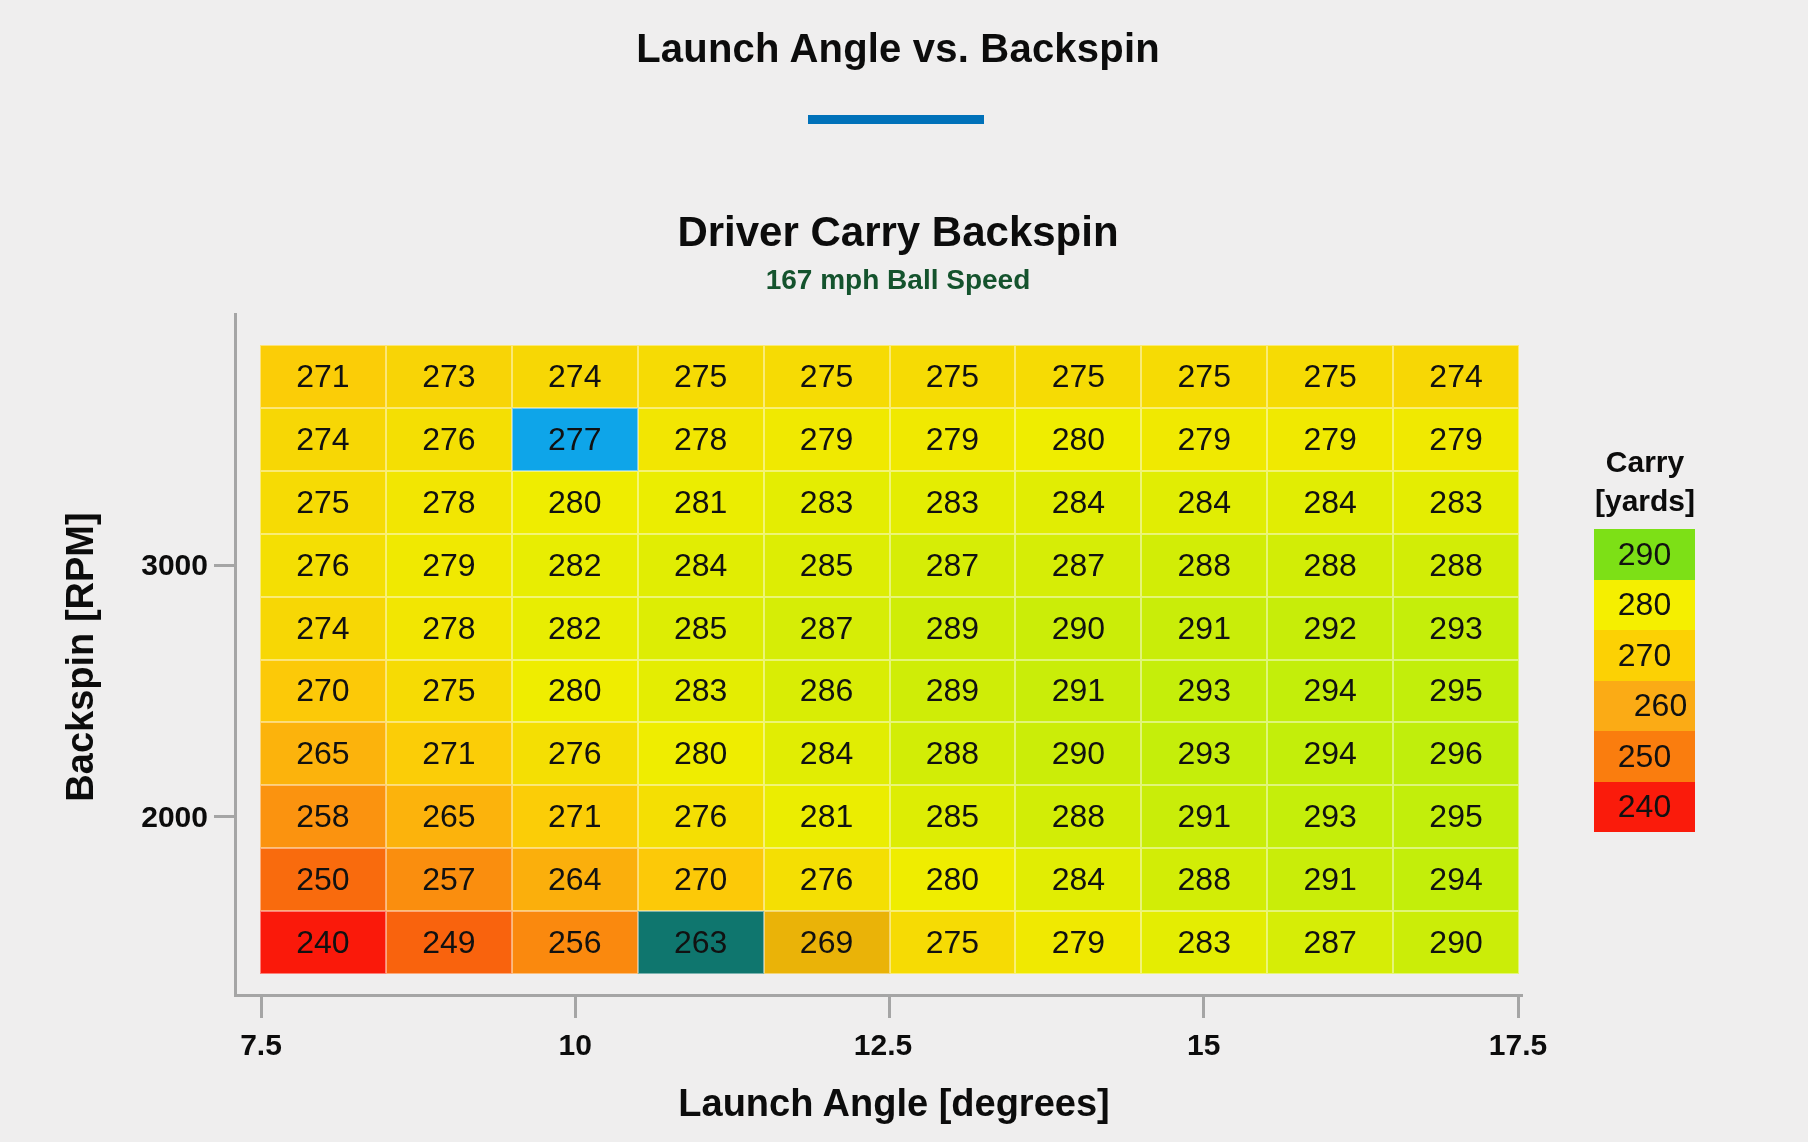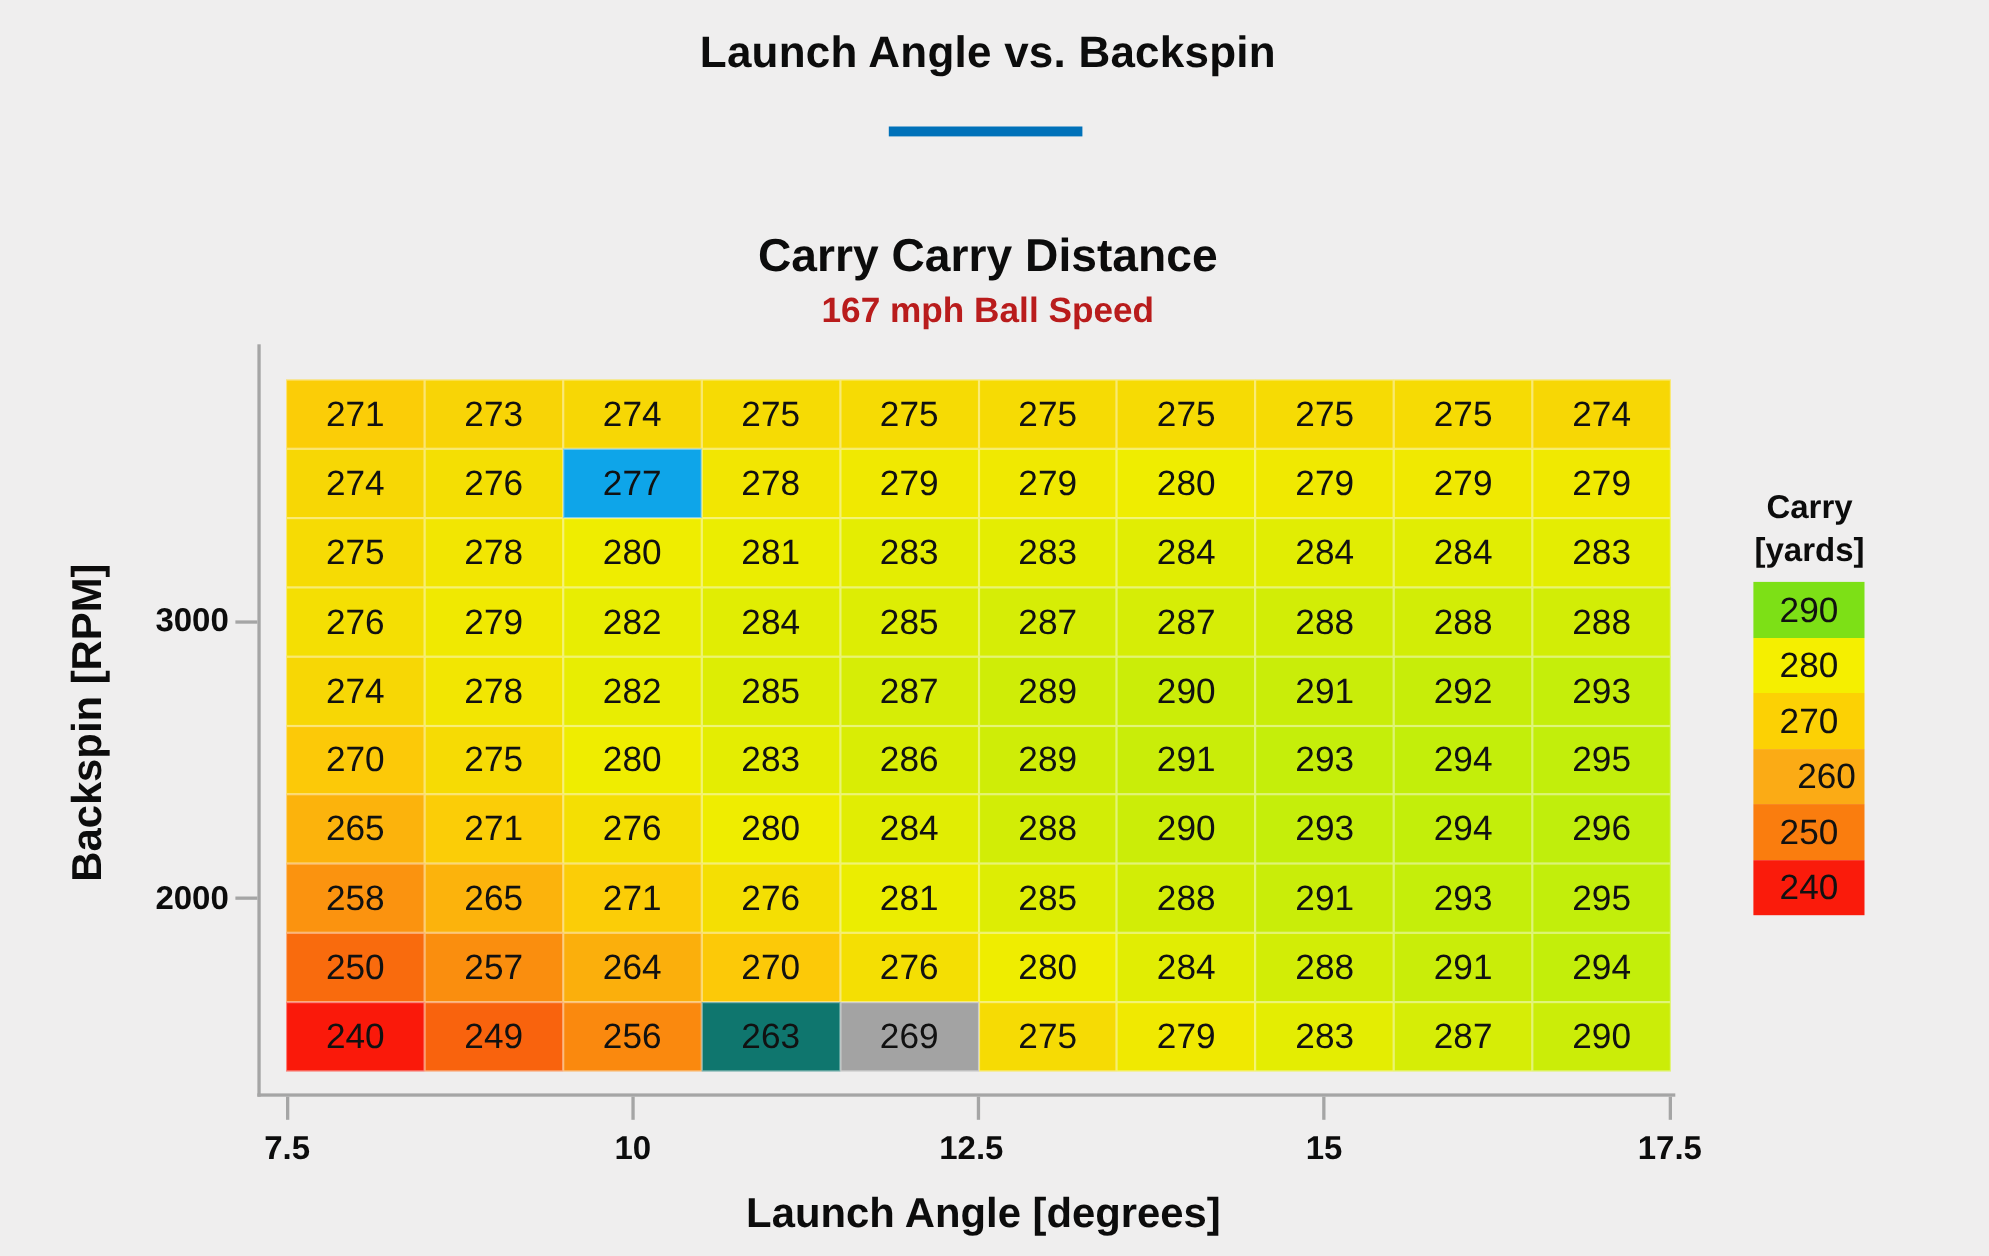--- a/index.html
+++ b/index.html
@@ -16,21 +16,21 @@
     font-size:40px;font-weight:700;letter-spacing:0.2px;color:#0c0c0c;
   }
   .accent-bar{left:808px;top:115px;width:176px;height:9px;}
   
   .chart-title{
     left:0;top:208px;width:1796px;text-align:center;
     font-size:42px;font-weight:700;color:#0c0c0c;
   }
   .chart-subtitle{
     left:0;top:264px;width:1796px;text-align:center;
-    font-size:32px;font-weight:700;color:#b91c1c;
+    font-size:28px;font-weight:700;color:#14532d;
   }
   
   #plot{
     left:260px;top:345px;width:1259px;height:629px;
     display:grid;
     grid-template-columns:repeat(10,1fr);
     grid-template-rows:repeat(10,1fr);
   }
   .cell{
     display:flex;align-items:center;justify-content:center;
@@ -72,21 +72,21 @@
     height:50.5px;display:flex;align-items:center;justify-content:center;
     font-size:32px;font-weight:500;color:#111;
   }
 </style>
 </head>
 <body>
 
 <div class="abs page-title">Launch Angle vs. Backspin</div>
 <div class="abs accent-bar" style="background: rgb(0, 113, 185);"></div>
 
-<div class="abs chart-title">Carry Carry Distance</div>
+<div class="abs chart-title">Driver Carry Backspin</div>
 <div class="abs chart-subtitle">167 mph Ball Speed</div>
 
 <div class="abs vaxis"></div>
 <div class="abs haxis"></div>
 
 <div class="abs" id="plot">
     <div class="cell" style="background: rgb(251, 205, 7);">271</div>
     <div class="cell" style="background: rgb(248, 212, 6);">273</div>
     <div class="cell" style="background: rgb(247, 215, 5);">274</div>
     <div class="cell" style="background: rgb(246, 219, 4);">275</div>
@@ -173,21 +173,21 @@
     <div class="cell" style="background: rgb(244, 223, 3);">276</div>
     <div class="cell" style="background: rgb(239, 237, 0);">280</div>
     <div class="cell" style="background: rgb(225, 237, 3);">284</div>
     <div class="cell" style="background: rgb(210, 237, 6);">288</div>
     <div class="cell" style="background: rgb(201, 237, 9);">291</div>
     <div class="cell" style="background: rgb(195, 238, 10);">294</div>
     <div class="cell" style="background: rgb(250, 25, 10);">240</div>
     <div class="cell" style="background: rgb(249, 99, 13);">249</div>
     <div class="cell" style="background: rgb(250, 137, 14);">256</div>
     <div class="cell" style="background: #0f766e;">263</div>
-    <div class="cell" style="background: #a3a3a3;">269</div>
+    <div class="cell" style="background: #eab308;">269</div>
     <div class="cell" style="background: rgb(246, 219, 4);">275</div>
     <div class="cell" style="background: rgb(240, 233, 1);">279</div>
     <div class="cell" style="background: rgb(228, 237, 2);">283</div>
     <div class="cell" style="background: rgb(214, 237, 6);">287</div>
     <div class="cell" style="background: rgb(203, 237, 8);">290</div>
   </div>
 <div id="xticks">
     <div class="abs xtick" style="left: 259.5px;"></div>
     <div class="abs xtick-label" style="left: 261px;">7.5</div>
     <div class="abs xtick" style="left: 573.75px;"></div>

